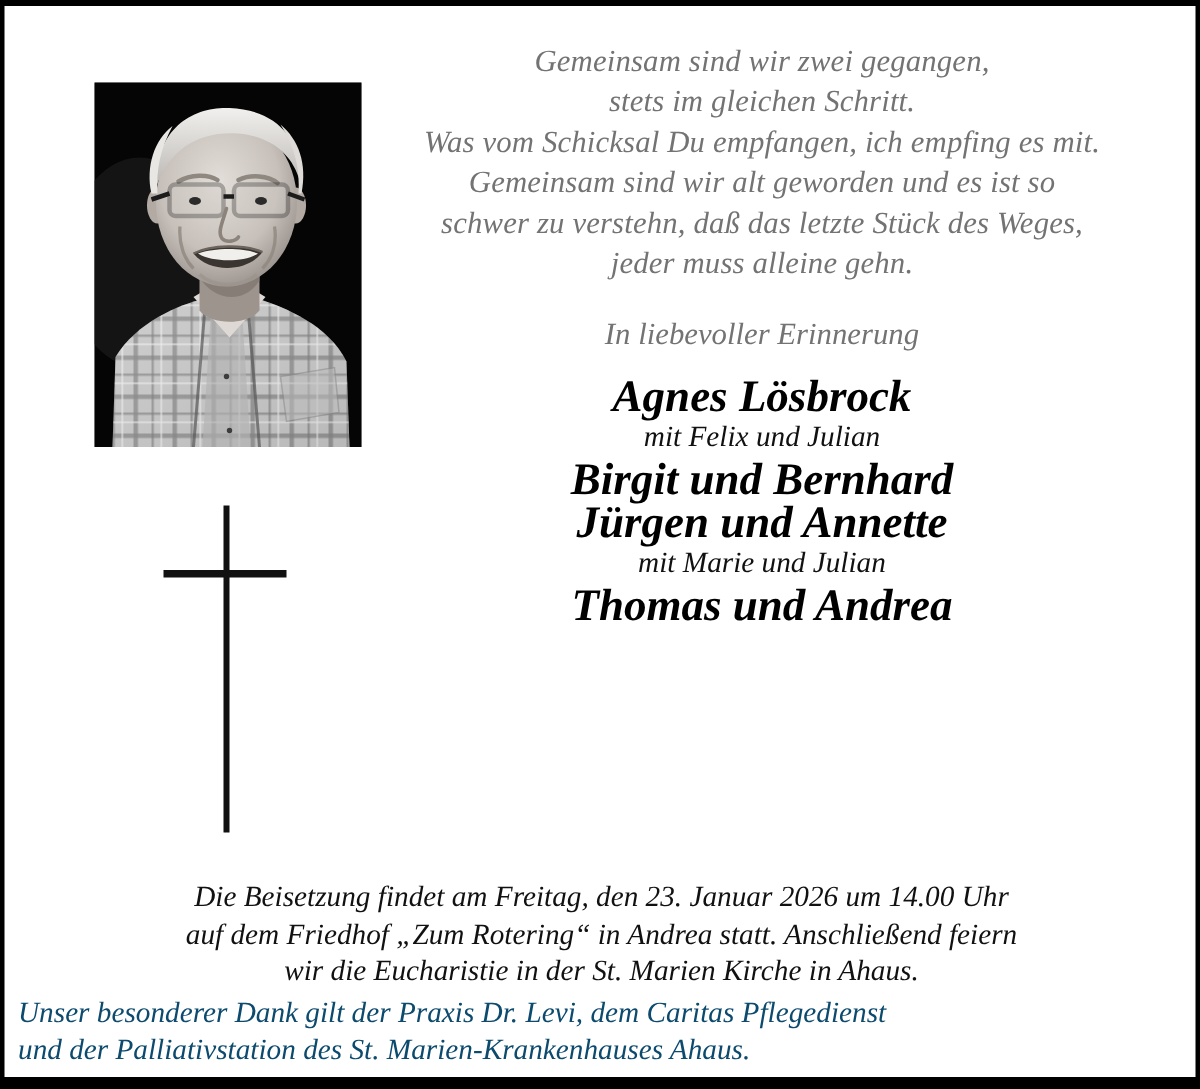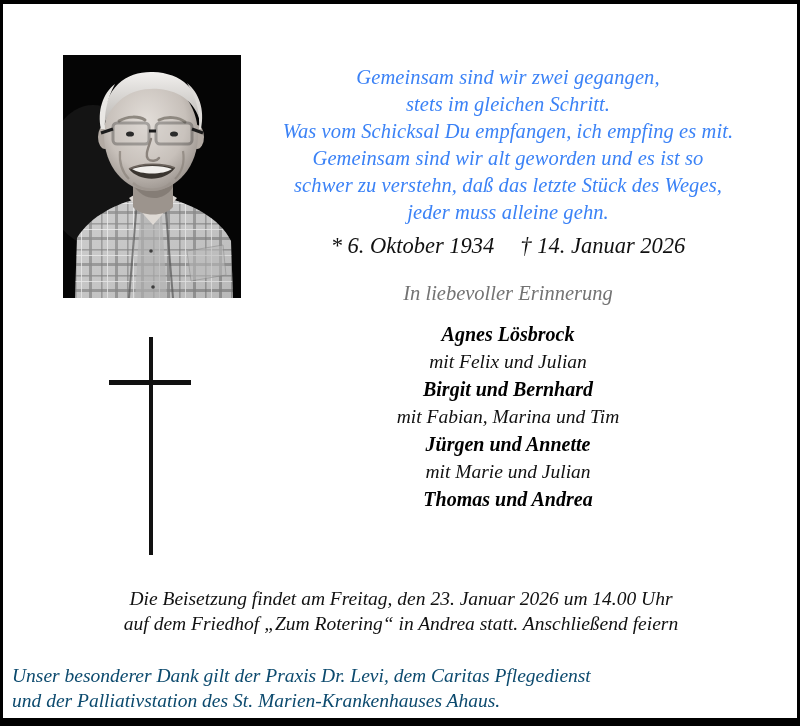--- a/index.html
+++ b/index.html
@@ -71,23 +71,22 @@
     left: 255px;
     top: 24px;
     width: 500px;
     text-align: center;
   }
 
   .poem {
     font-style: italic;
     font-size: 20.5px;
     line-height: 27px;
-    color: #3b82f6;
+    color: #737373;
     letter-spacing: 0.1px;
-    margin-top: 36px;
   }
   .poem div { white-space: nowrap; }
 
   #name {
     margin-top: 22px;
     font-weight: bold;
     font-style: italic;
     font-size: 42px;
     line-height: 48px;
     letter-spacing: 0.5px;
@@ -110,21 +109,21 @@
     line-height: 26px;
     color: #737373;
   }
 
   #family {
     margin-top: 14px;
   }
   .fam-name {
     font-weight: bold;
     font-style: italic;
-    font-size: 20px;
+    font-size: 30px;
     line-height: 29px;
     color: #000000;
   }
   .fam-sub {
     font-style: italic;
     font-size: 19.5px;
     line-height: 26px;
     color: #111111;
   }
 
@@ -262,44 +261,41 @@
     <div class="poem">
       <div>Gemeinsam sind wir zwei gegangen,</div>
       <div>stets im gleichen Schritt.</div>
       <div>Was vom Schicksal Du empfangen, ich empfing es mit.</div>
       <div>Gemeinsam sind wir alt geworden und es ist so</div>
       <div>schwer zu verstehn, daß das letzte Stück des Weges,</div>
       <div>jeder muss alleine gehn.</div>
     </div>
 
 
-    <div id="dates">
-      <span class="birth">* 6. Oktober 1934</span><span class="death">† 14. Januar 2026</span>
-    </div>
 
     <div id="remembrance">In liebevoller Erinnerung</div>
 
     <div id="family">
       <div class="fam-name">Agnes Lösbrock</div>
 
       <div class="fam-sub">mit Felix und Julian</div>
 
       <div class="fam-name">Birgit und Bernhard</div>
-      <div class="fam-sub">mit Fabian, Marina und Tim</div>
 
       <div class="fam-name">Jürgen und Annette</div>
       <div class="fam-sub">mit Marie und Julian</div>
 
       <div class="fam-name">Thomas und Andrea</div>
     </div>
   </div>
 
   <div id="funeral">
     <div>Die Beisetzung findet am Freitag, den 23. Januar 2026 um 14.00 Uhr</div>
     <div>auf dem Friedhof „Zum Rotering“ in Andrea statt. Anschließend feiern</div>
+    <div>wir die Eucharistie in der St. Marien Kirche in Ahaus.</div>
   </div>
 
   <div id="thanks">
     <div>Unser besonderer Dank gilt der Praxis Dr. Levi, dem Caritas Pflegedienst</div>
     <div>und der Palliativstation des St. Marien-Krankenhauses Ahaus.</div>
   </div>
 
 </div>
 
 </body></html>

